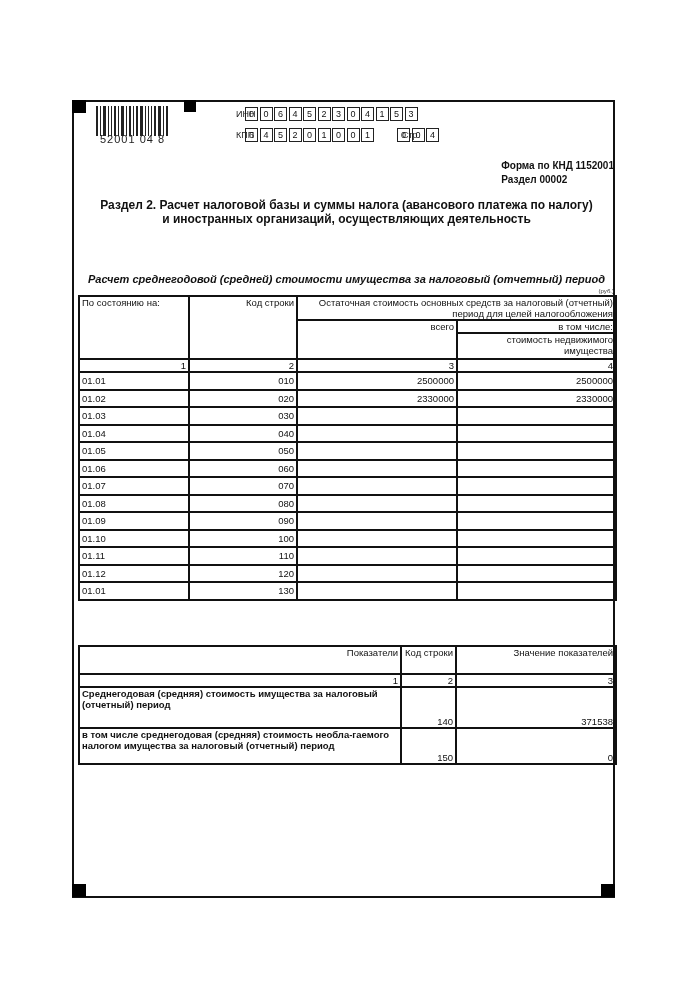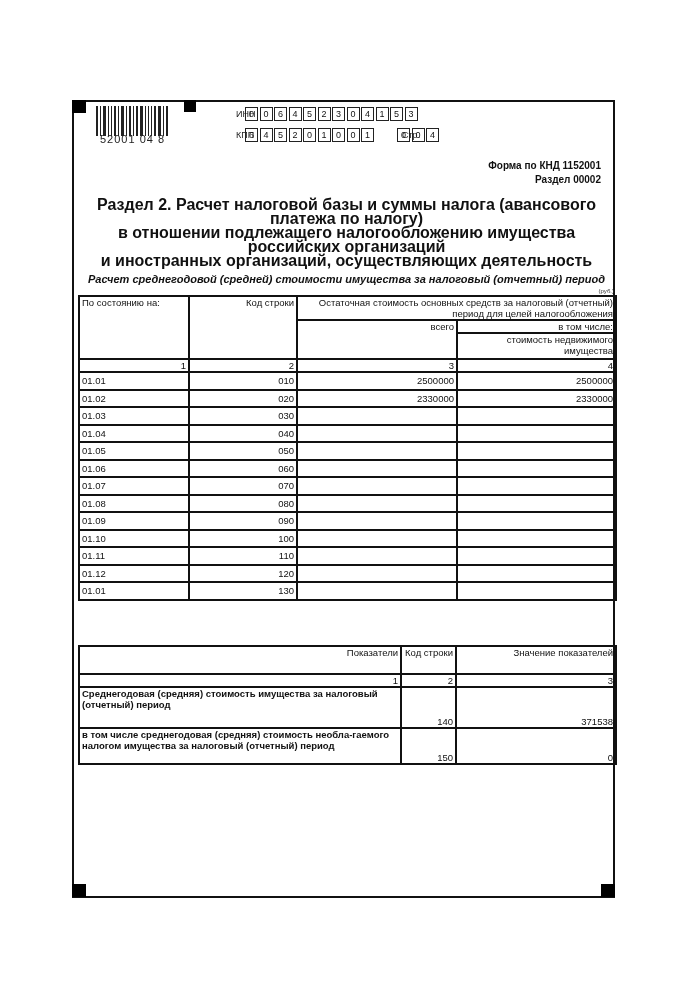--- a/index.html
+++ b/index.html
@@ -10,22 +10,22 @@
   .marker { position: absolute; background: #000; width: 14px; height: 13px; }
   .barcode { position: absolute; left: 96px; top: 106px; width: 74px; height: 30px;
              display: flex; align-items: stretch; gap: 0; }
   .barcode span { display: block; background: #222; margin-right: 2px; }
   .barcode-num { position: absolute; left: 100px; top: 133px; font-size: 11px;
                  letter-spacing: 1px; color: #222; }
   .lbl { position: absolute; font-size: 9px; color: #222; margin-left: 28px; }
   .boxes { position: absolute; display: flex; }
   .boxes span { width: 11px; height: 12px; border: 1.5px solid #222; margin-right: 1.5px;
                 font-size: 9px; line-height: 12px; text-align: center; box-sizing: content-box; }
-  .right-head { position: absolute; right: 92px; text-align: right; font-size: 10px; font-weight: bold; line-height: 14px; }
-  .title { position: absolute; left: 80px; width: 533px; text-align: center; font-size: 16px;
+  .right-head { position: absolute; right: 79px; font-size: 10px; font-weight: bold; line-height: 14px; }
+  .title { position: absolute; left: 80px; width: 533px; text-align: center; font-size: 12px;
            font-weight: bold; line-height: 14px; }
   .subtitle { position: absolute; left: 80px; width: 533px; text-align: center; font-size: 11px; font-weight: bold; }
   .rub { position: absolute; right: 79px; top: 288px; font-size: 6px; color: #333; }
   table { position: absolute; border-collapse: collapse; font-size: 9.5px; table-layout: fixed; }
   td { border: 2px solid #111; padding: 0 2px; vertical-align: top; overflow: hidden; line-height: 11px; }
   .c { text-align: right; }
   .t1 td.data { height: 15.5px; vertical-align: middle; }
   .t2 td { font-size: 9.5px; }
   .bold { font-weight: bold; }
 </style>
@@ -98,21 +98,20 @@
   <span>4</span>
 </div>
 
 <div class="right-head" style="top:159px;">
   <div>Форма по КНД 1152001</div>
   <div>Раздел 00002</div>
 </div>
 
 <div class="title" style="top:198px;">
   <div>Раздел 2. Расчет налоговой базы и суммы налога (авансового платежа по налогу)</div>
-  <div>в отношении подлежащего налогообложению имущества российских организаций</div>
   <div>и иностранных организаций, осуществляющих деятельность</div>
 </div>
 
 <div class="subtitle" style="top:273px;font-style:italic;">Расчет среднегодовой (средней) стоимости имущества за налоговый (отчетный) период</div>
 <div class="rub">(руб.)</div>
 
 <table class="t1" style="left:78px;top:295px;width:537px;">
   <colgroup>
       <col style="width:110px">
       <col style="width:108px">

